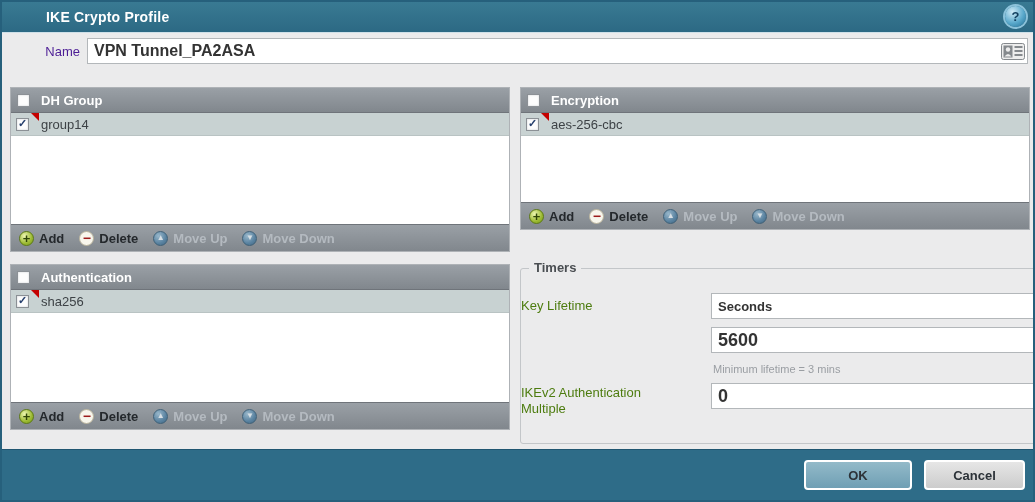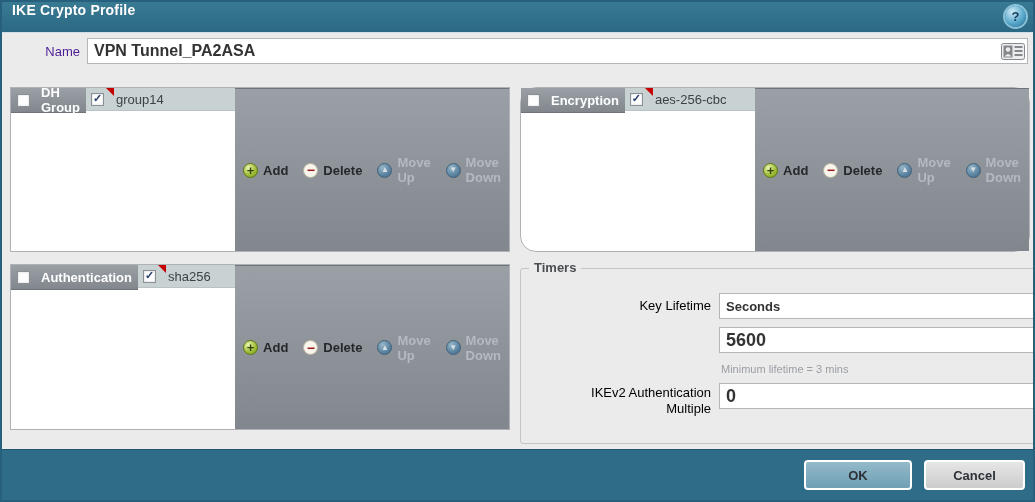--- a/index.html
+++ b/index.html
@@ -7,21 +7,21 @@
     position:relative;width:1035px;height:502px;box-sizing:border-box;
     background:#ebebec;border:2px solid #26607c;overflow:hidden;
   }
   
   .titlebar{
     position:absolute;top:0;left:0;right:0;height:30px;
     background:linear-gradient(#3a7democrat,#2e6b86);
     background:linear-gradient(#3b7априка,#2e6b86);
     background:linear-gradient(#397a93,#2c6984);
     border-bottom:1px solid #cfe0e8;
-    color:#fff;display:flex;
+    color:#fff;display:flex;align-items:center;padding-left:34px;
   }
   .titlebar .title{padding-left:10px;font-size:14px;font-weight:600;letter-spacing:.2px;}
   .help{
     position:absolute;right:7px;top:4px;width:21px;height:21px;border-radius:50%;
     background:radial-gradient(circle at 35% 28%, #cfeaf6, #5aa9cc 55%, #1e6a90);
     box-shadow:0 0 0 2px #8cc2da;
     display:flex;align-items:center;justify-content:center;cursor:pointer;
   }
   .help-q{color:#123f5e;font-size:13px;font-weight:700;line-height:1;}
   
@@ -31,24 +31,24 @@
   }
   .name-input{
     position:absolute;top:36px;left:85px;width:941px;height:26px;box-sizing:border-box;
     border:1px solid #b3b7ba;background:#fff;padding:0 17px 0 6px;
     font-family:"Liberation Sans",sans-serif;font-size:16px;font-weight:700;color:#333;
   }
   .card-icon{position:absolute;top:41px;left:999px;width:24px;height:17px;cursor:pointer;}
   
   .panel{
     position:absolute;box-sizing:border-box;background:#fff;
-    border:1px solid #aeb2b6;display:flex;flex-direction:row;
+    border:1px solid #aeb2b6;display:flex;flex-direction:column;
   }
   .pos-tl{left:8px;top:85px;width:500px;height:165px;}
-  .pos-tr{left:518px;top:85px;width:510px;height:165px;border-radius:16px;}
+  .pos-tr{left:518px;top:85px;width:510px;height:143px;}
   .pos-bl{left:8px;top:262px;width:500px;height:166px;}
   .panel-header{
     height:24px;flex:0 0 24px;background:linear-gradient(#9aa0a6,#81878d);
     border-bottom:1px solid #6f747a;
     display:flex;align-items:center;gap:11px;padding:0 6px;
     color:#fff;font-size:13px;font-weight:600;
   }
   .panel-body{flex:1;background:#fff;position:relative;}
   .lrow{
     position:relative;height:22px;background:#c8d2d2;border-bottom:1px solid #b9c3c3;
@@ -88,22 +88,22 @@
   .legend{
     position:absolute;top:-9px;left:8px;background:#ebebec;padding:0 5px;
     font-size:13px;font-weight:700;color:#4a4e52;
   }
   .t-row{display:flex;align-items:flex-start;margin:0 8px 0 0;}
   .t-row.r1{margin-top:24px;}
   .t-row.r2{margin-top:8px;}
   .t-row.r3{margin-top:10px;}
   .t-row.r4{margin-top:8px;}
   .t-label{
-    width:190px;flex:0 0 190px;text-align:right;padding-right:8px;
-    font-size:13px;color:#000000;line-height:16px;padding-top:5px;
+    width:190px;flex:0 0 190px;
+    font-size:13px;color:#4d7c0f;line-height:16px;padding-top:5px;
   }
   .t-ctrl{flex:1;display:flex;border-radius:11px;}
   .dd-value{
     flex:1;height:26px;box-sizing:border-box;border:1px solid #b3b7ba;background:#fff;
     font-size:13px;font-weight:700;color:#333;display:flex;align-items:center;padding:0 6px;
   }
   .dd-btn{
     width:34px;height:26px;box-sizing:border-box;border:1px solid #b3b7ba;border-left:none;
     background:linear-gradient(#ebebeb,#d2d2d2);
     display:flex;align-items:center;justify-content:center;cursor:pointer;

